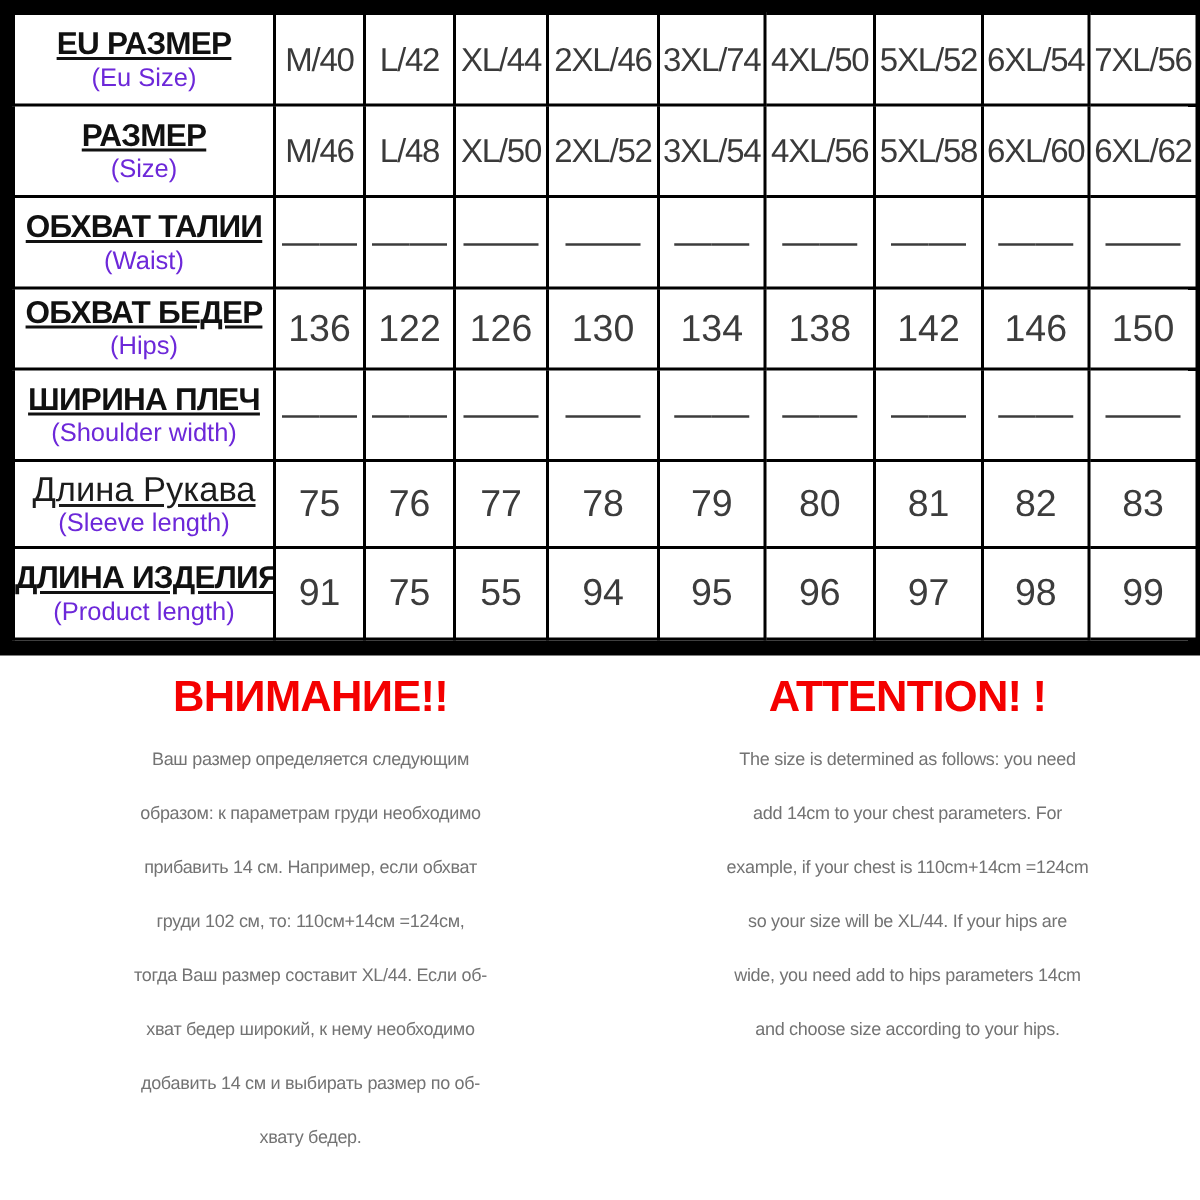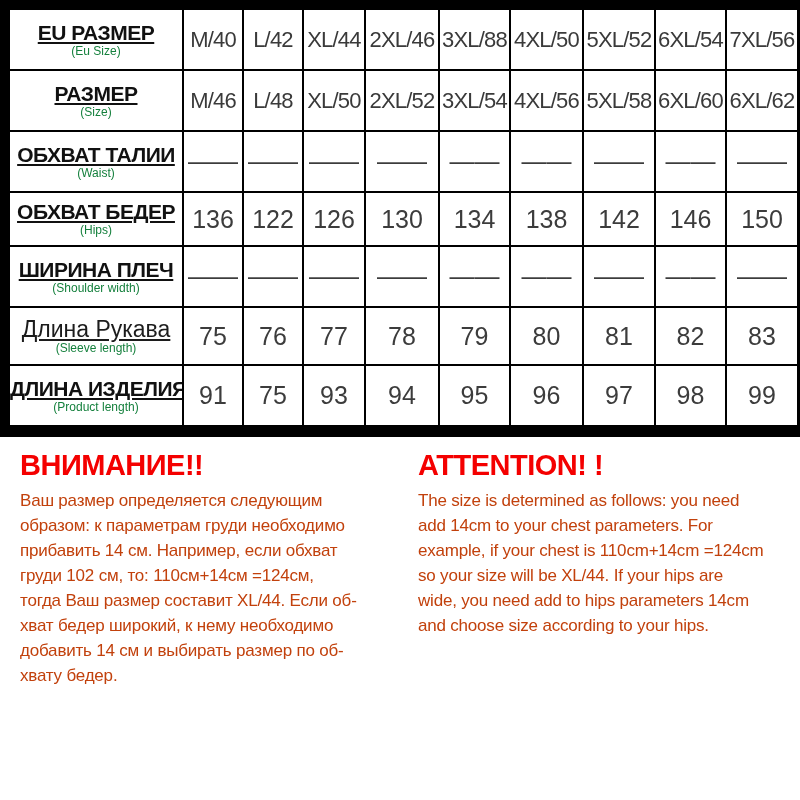--- a/index.html
+++ b/index.html
@@ -51,55 +51,56 @@
     text-decoration: underline;
   }
   th .row-name.regular {
     font-weight: normal;
     font-size: 23px;
     color: #1c1c1c;
     letter-spacing: 0;
   }
   th .row-sub {
     font-weight: normal;
-    font-size: 12px;
-    color: #15803d;
+    font-size: 17px;
+    color: #6d28d9;
     line-height: 1.15;
     white-space: nowrap;
   }
   th.light { background: #f6f6f6; }
   td.val {
     font-size: 25px;
     color: #3c3c3c;
     font-weight: normal;
     white-space: nowrap;
   }
   td.val.size-val {
     font-size: 22px;
     letter-spacing: -0.8px;
     color: #3a3a3a;
   }
   
   .notes {
     display: flex;
     padding: 12px 8px 0 20px;
     gap: 24px;
+    text-align: center;
   }
   .note { flex: 1; min-width: 0; }
   .note h2 {
     margin: 0 0 6px 0;
     font-size: 29px;
     font-weight: bold;
     letter-spacing: -0.5px;
   }
   .note p {
     margin: 0;
-    font-size: 17px;
-    line-height: 25px;
-    color: #c2410c;
+    font-size: 12px;
+    line-height: 36px;
+    color: #737373;
     white-space: pre-line;
     letter-spacing: -0.2px;
   }
 </style>
 </head>
 <body>
 
 <div class="page">
 
   <div class="table-wrap">
@@ -119,21 +120,21 @@
       <tbody>
           <tr>
             <th>
               <div class="row-name">EU РАЗМЕР</div>
               <div class="row-sub">(Eu Size)</div>
             </th>
             <td class="val size-val">M/40</td>
             <td class="val size-val">L/42</td>
             <td class="val size-val">XL/44</td>
             <td class="val size-val">2XL/46</td>
-            <td class="val size-val">3XL/88</td>
+            <td class="val size-val">3XL/74</td>
             <td class="val size-val">4XL/50</td>
             <td class="val size-val">5XL/52</td>
             <td class="val size-val">6XL/54</td>
             <td class="val size-val">7XL/56</td>
           </tr>
           <tr>
             <th>
               <div class="row-name">РАЗМЕР</div>
               <div class="row-sub">(Size)</div>
             </th>
@@ -207,21 +208,21 @@
             <td class="val">82</td>
             <td class="val">83</td>
           </tr>
           <tr>
             <th>
               <div class="row-name">ДЛИНА ИЗДЕЛИЯ</div>
               <div class="row-sub">(Product length)</div>
             </th>
             <td class="val">91</td>
             <td class="val">75</td>
-            <td class="val">93</td>
+            <td class="val">55</td>
             <td class="val">94</td>
             <td class="val">95</td>
             <td class="val">96</td>
             <td class="val">97</td>
             <td class="val">98</td>
             <td class="val">99</td>
           </tr>
         </tbody>
     </table>
   </div>

